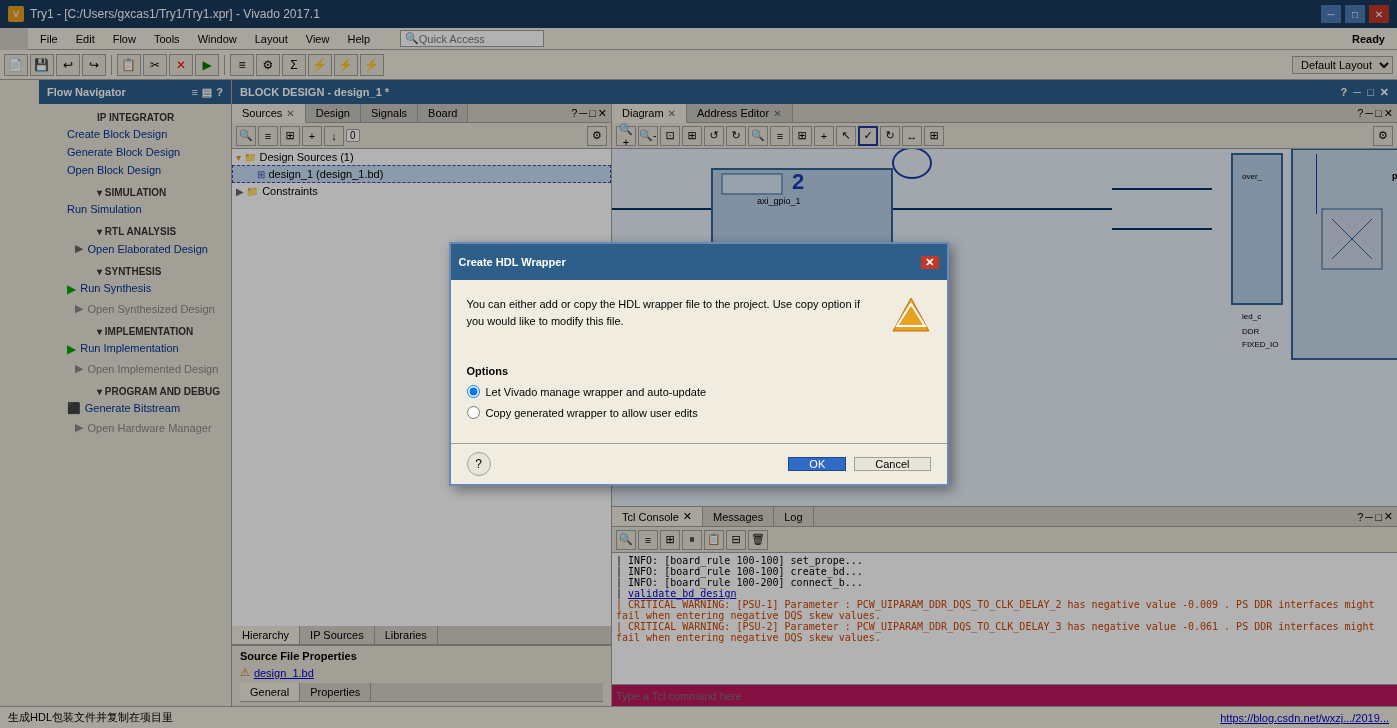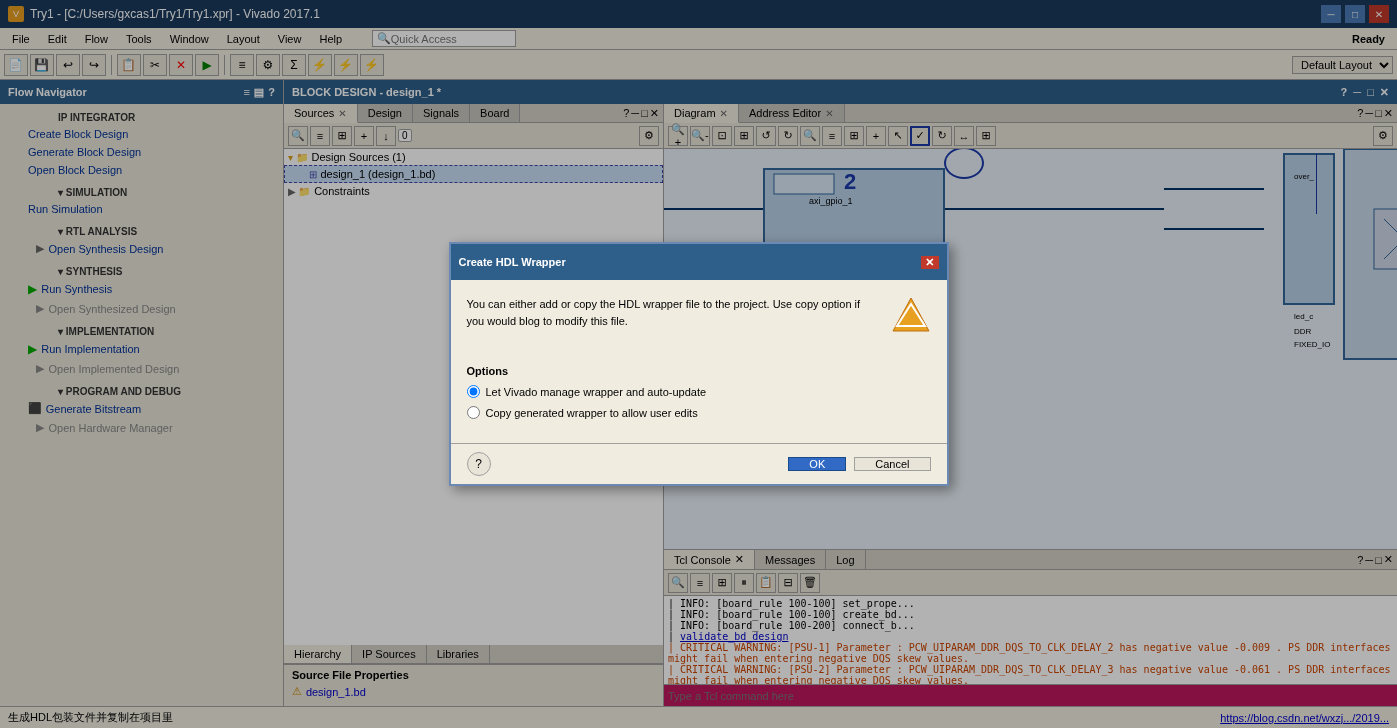--- a/index.html
+++ b/index.html
@@ -24,20 +24,21 @@
 
     
     .menu-bar {
       background: #f0ece0;
       height: 22px;
       display: flex;
       align-items: center;
       padding: 9px 4px;
       border-bottom: 1px solid #a0a0a0;
       gap: 2px;
+      margin-left: 28px;
     }
     .menu-item {
       padding: 2px 8px;
       cursor: pointer;
       font-size: 11px;
       color: #000;
     }
 
     
     .toolbar {
@@ -89,26 +90,27 @@
       border-top: 1px solid #a0a0a0;
       display: flex;
       align-items: center;
       padding: 0 8px;
       font-size: 11px;
       gap: 20px;
     }
 
     
     .flow-navigator {
-      width: 284px;
+      width: 232px;
       background: #e8e4d8;
       border-right: 1px solid #a0a0a0;
       display: flex;
       flex-direction: column;
       overflow: hidden;
+      padding-left: 39px;
     }
     .flow-nav-header {
       background: #2d5f8a;
       color: white;
       height: 24px;
       display: flex;
       align-items: center;
       padding: 0 8px;
       font-size: 11px;
       font-weight: bold;
@@ -123,21 +125,21 @@
       padding: 4px 8px 2px 20px;
       margin-top: 4px;
       margin-left: 38px;
     }
     .flow-item {
       padding: 3px 8px 3px 28px;
       cursor: pointer;
       font-size: 11px;
       color: #003399;
       display: flex;
-      align-items: center;
+      align-items: flex-start;
       gap: 4px;
     }
     .flow-item .run-icon { color: #00aa00; font-size: 12px; }
     .flow-subitem {
       padding: 3px 8px 3px 36px;
       cursor: pointer;
       font-size: 11px;
       color: #003399;
       display: flex;
       align-items: center;
@@ -288,21 +290,21 @@
     }
     .diagram-canvas {
       flex: 1;
       background: #e8f0f8;
       position: relative;
       overflow: hidden;
     }
 
     
     .tcl-panel {
-      height: 157px;
+      height: 200px;
       border-top: 1px solid #a0a0a0;
       display: flex;
       flex-direction: column;
     }
     .tcl-tabs {
       display: flex;
       background: #d4d0c8;
       border-bottom: 1px solid #a0a0a0;
     }
     .tcl-tab {
@@ -514,21 +516,21 @@
       </div>
 
       <div class="flow-section-header">▾ SIMULATION</div>
       <div class="flow-item">
         <span>Run Simulation</span>
       </div>
 
       <div class="flow-section-header">▾ RTL ANALYSIS</div>
       <div class="flow-subitem">
         <span style="color:#666;">▶</span>
-        <span>Open Synthesis Design</span>
+        <span>Open Elaborated Design</span>
       </div>
 
       <div class="flow-section-header">▾ SYNTHESIS</div>
       <div class="flow-item">
         <span class="run-icon">▶</span>
         <span>Run Synthesis</span>
       </div>
       <div class="flow-subitem disabled">
         <span style="color:#888;">▶</span>
         <span>Open Synthesized Design</span>
@@ -631,21 +633,29 @@
           </div>
           <div class="hierarchy-tab">
             <span>Libraries</span>
           </div>
         </div>
 
         <div class="properties-panel">
           <div class="properties-title">Source File Properties</div>
           <div style="display:flex; align-items:center; gap:4px; margin-bottom:4px;">
             <span style="color:#cc8800;">⚠</span>
-            <span style="color:#0000cc; cursor:pointer;">design_1.bd</span>
+            <span style="color:#0000cc; text-decoration:underline; cursor:pointer;">design_1.bd</span>
+          </div>
+          <div class="hierarchy-tabs" style="margin-top:4px;">
+            <div class="hierarchy-tab active">
+              <span>General</span>
+            </div>
+            <div class="hierarchy-tab">
+              <span>Properties</span>
+            </div>
           </div>
         </div>
       </div>
 
       <div class="diagram-panel">
 
         <div class="panel-tabs">
           <div class="panel-tab active">
             <span>Diagram</span>
             <span class="close-x">✕</span>
@@ -773,21 +783,21 @@
 
 <div class="modal-overlay">
   <div class="modal">
     <div class="modal-header">
       <span>Create HDL Wrapper</span>
       <span class="close-x">✕</span>
     </div>
     <div class="modal-body">
       <div class="modal-description">
         <div style="flex:1;">
-          <span>You can either add or copy the HDL wrapper file to the project. Use copy option if you would blog to modify this file.</span>
+          <span>You can either add or copy the HDL wrapper file to the project. Use copy option if you would like to modify this file.</span>
         </div>
         <div class="modal-icon">
           
           <svg width="40" height="40">
             <polygon points="20,2 38,35 2,35" fill="#e8a020" stroke="#c07010" stroke-width="1"></polygon>
             <polygon points="20,8 34,30 6,30" fill="none" stroke="white" stroke-width="2"></polygon>
           </svg>
         </div>
       </div>
       <div class="modal-options-title">Options</div>

